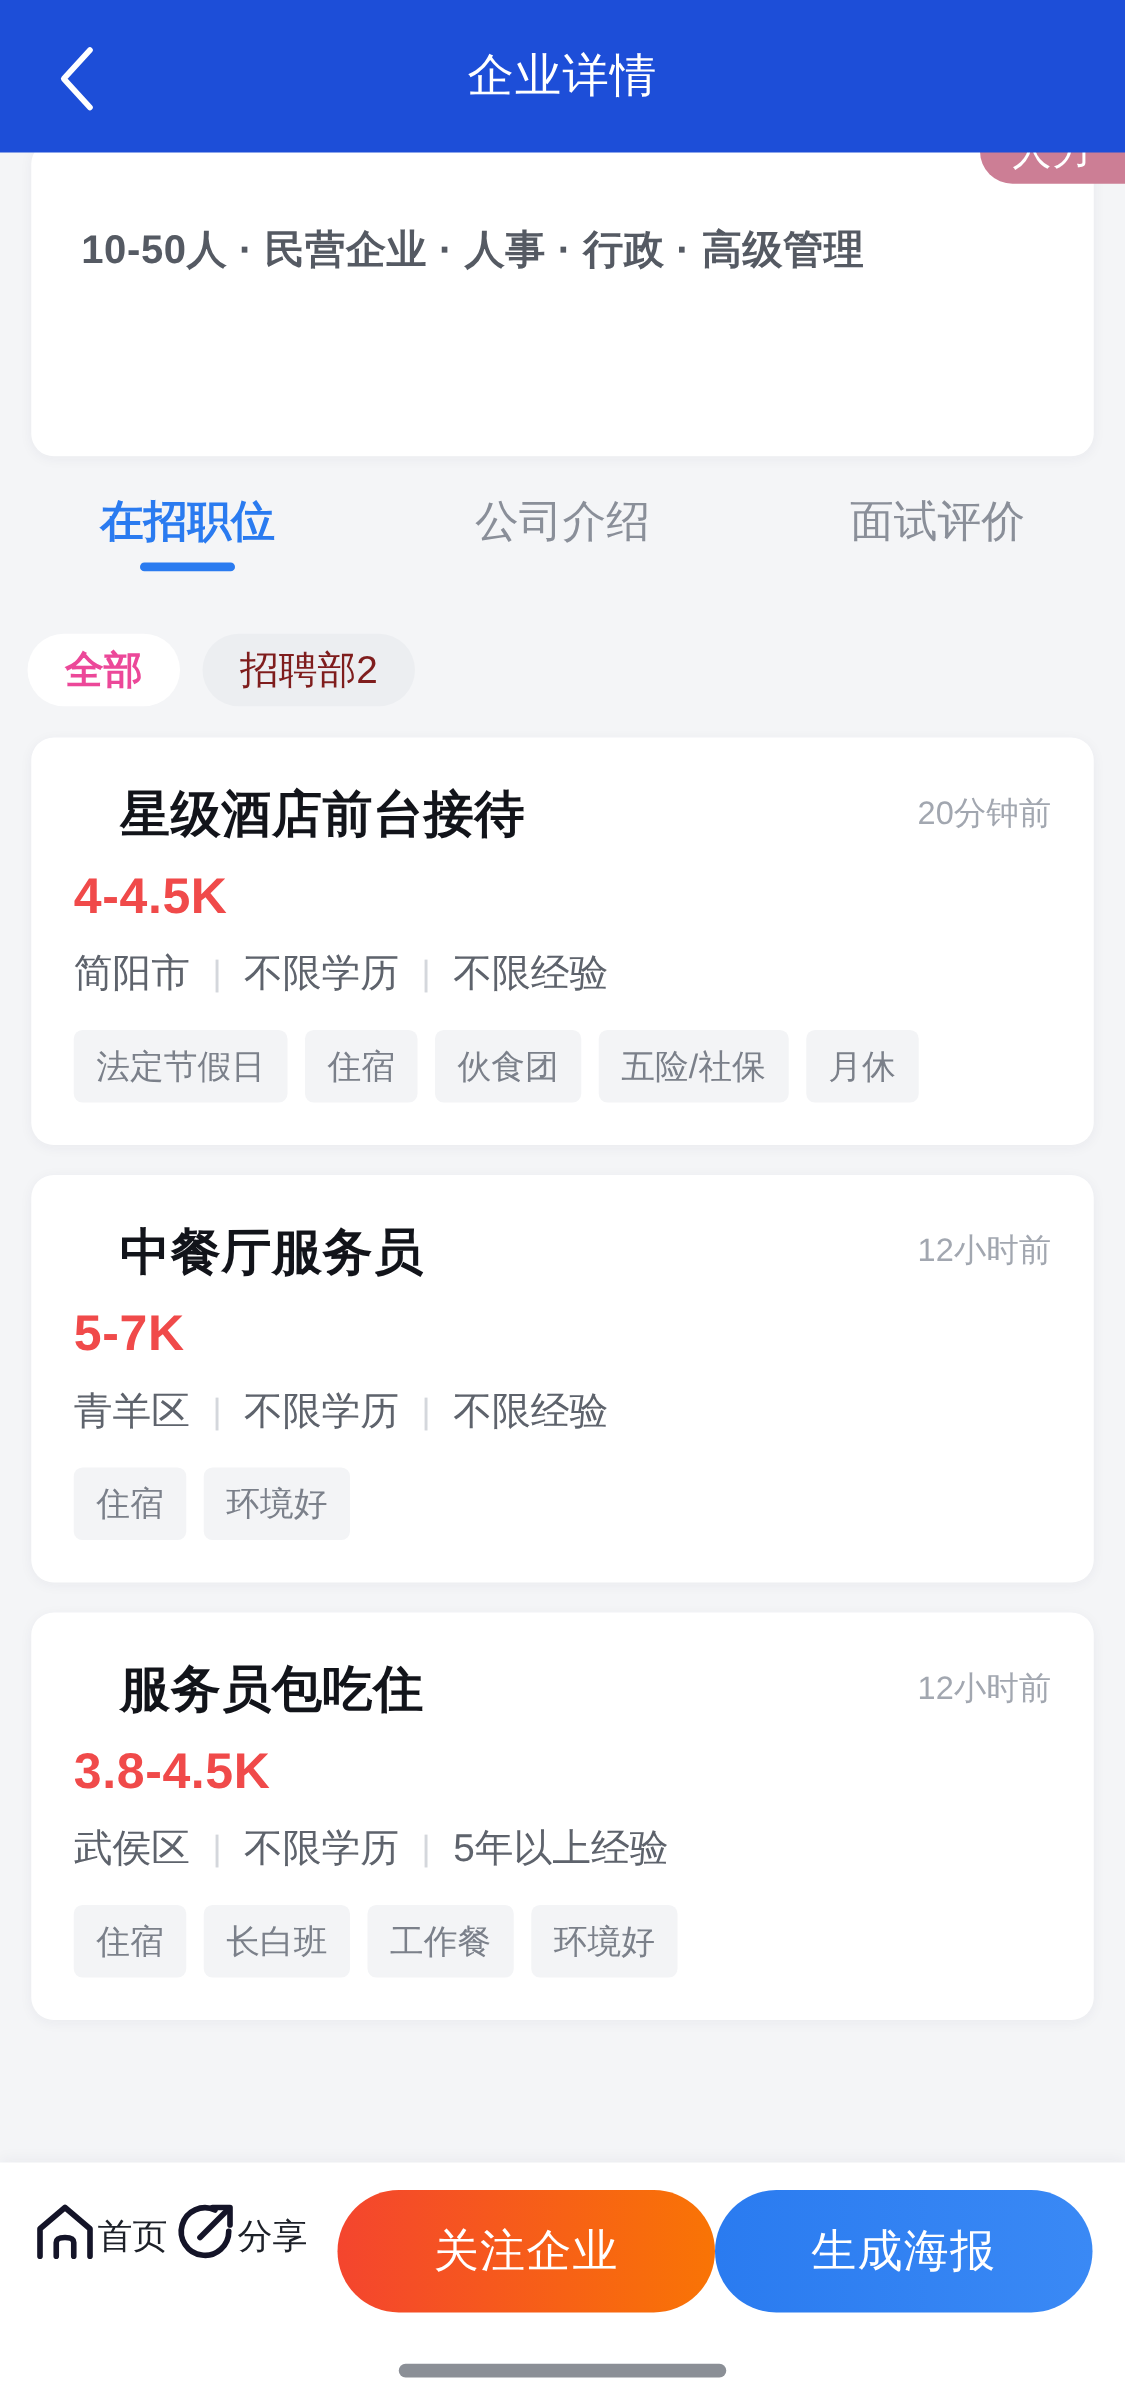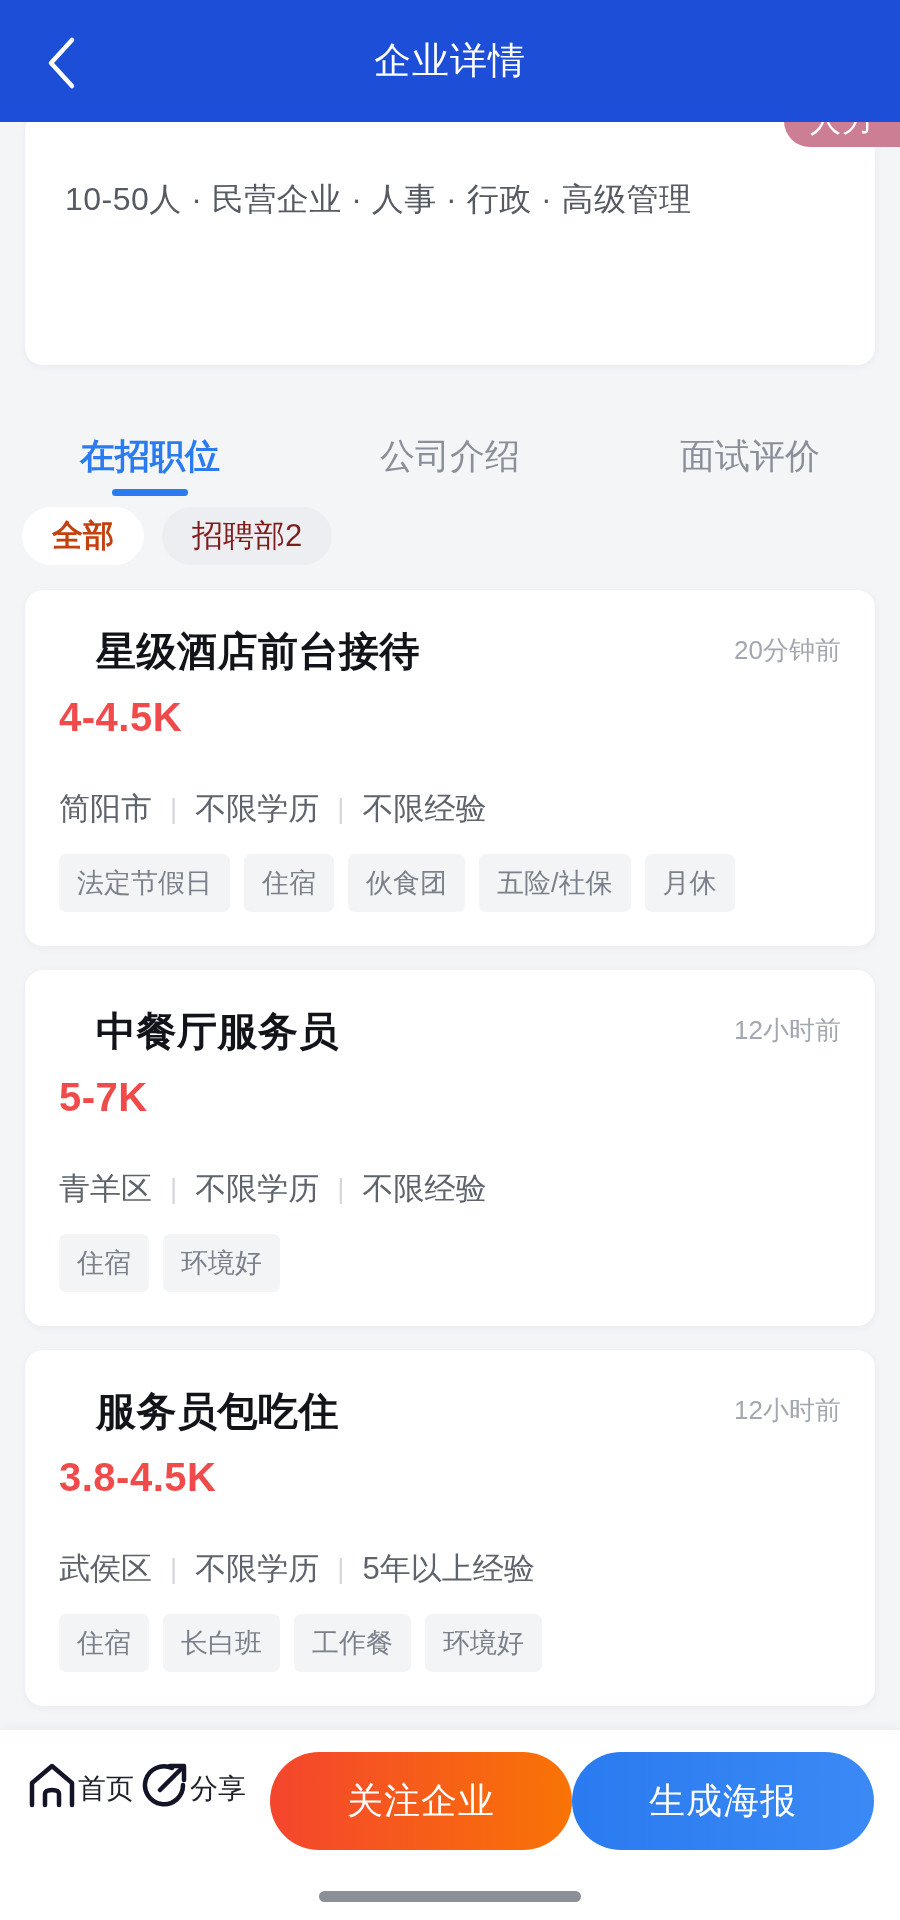--- a/index.html
+++ b/index.html
@@ -39,26 +39,27 @@
     position:absolute; right:0; top:-18px;
     background:#cc7e95; color:#ffffff;
     font-size:31px; line-height:52px;
     padding:0 26px; border-radius:26px 0 0 26px;
     letter-spacing:1px; z-index:25;
   }
   .company-meta {
     position:absolute; left:40px; top:60px; width:770px;
     font-size:32px; line-height:53px; color:#555a63;
     letter-spacing:0.5px;
+    font-weight:bold;
   }
 
   
   .tabs {
     position:absolute; left:0; top:388px; width:900px; height:92px;
-    display:flex; align-items:flex-end; z-index:5;
+    display:flex; align-items:flex-start; z-index:5;
   }
   .tab {
     flex:1; text-align:center; font-size:35px; color:#8a8f99;
     position:relative; padding-top:6px; cursor:pointer;
   }
   .tab.active { color:#2a7bf0; font-weight:700; }
   .tab.active .tab-underline {
     position:absolute; left:50%; transform:translateX(-50%); bottom:-16px;
     width:76px; height:7px; background:#2a7bf0; border-radius:4px;
   }
@@ -67,42 +68,42 @@
 
   
   .chips {
     position:absolute; left:22px; top:505px; width:860px; height:62px;
     display:flex; gap:18px; align-items:center;
   }
   .chip {
     height:58px; border-radius:29px; display:flex; align-items:center;
     padding:0 30px; font-size:31px; cursor:pointer;
   }
-  .chip.selected { background:#ffffff; color:#c2410c; font-weight:700; }
+  .chip.selected { background:#ffffff; color:#ec4899; font-weight:700; }
   .chip.normal { background:#eceef1; color:#7f1d1d; }
 
   
   .job-list {
     position:absolute; left:0; top:590px; width:900px; height:1130px;
   }
   .job-card {
     position:relative; margin:0 25px 24px 25px; width:850px;
     background:#ffffff; border-radius:18px;
     box-shadow:0 2px 10px rgba(30,40,70,0.05);
     padding:34px 34px 34px 34px; cursor:pointer;
   }
   .job-top { display:flex; align-items:flex-start; justify-content:space-between;margin-left:37px; }
   .job-title { font-size:40px; font-weight:700; color:#12141a; letter-spacing:0.5px; }
   .job-time { font-size:26px; color:#a2a7b0; padding-top:9px; white-space:nowrap; }
   .job-salary {
     font-size:40px; font-weight:700; color:#f04a4a;
     margin-top:16px; letter-spacing:0.5px;
   }
   .job-meta {
-    margin-top:48px; font-size:31px; color:#5e636c;
+    margin-top:18px; font-size:31px; color:#5e636c;
     display:flex; align-items:center; flex-wrap:wrap;
   }
   .meta-sep { color:#d4d7dc; margin:0 18px; font-size:28px; }
   .job-tags { margin-top:24px; display:flex; flex-wrap:wrap; gap:14px; }
   .job-tag {
     background:#f3f4f6; color:#7b808a; font-size:27px;
     padding:11px 18px; border-radius:7px; white-space:nowrap;
   }
 
   

